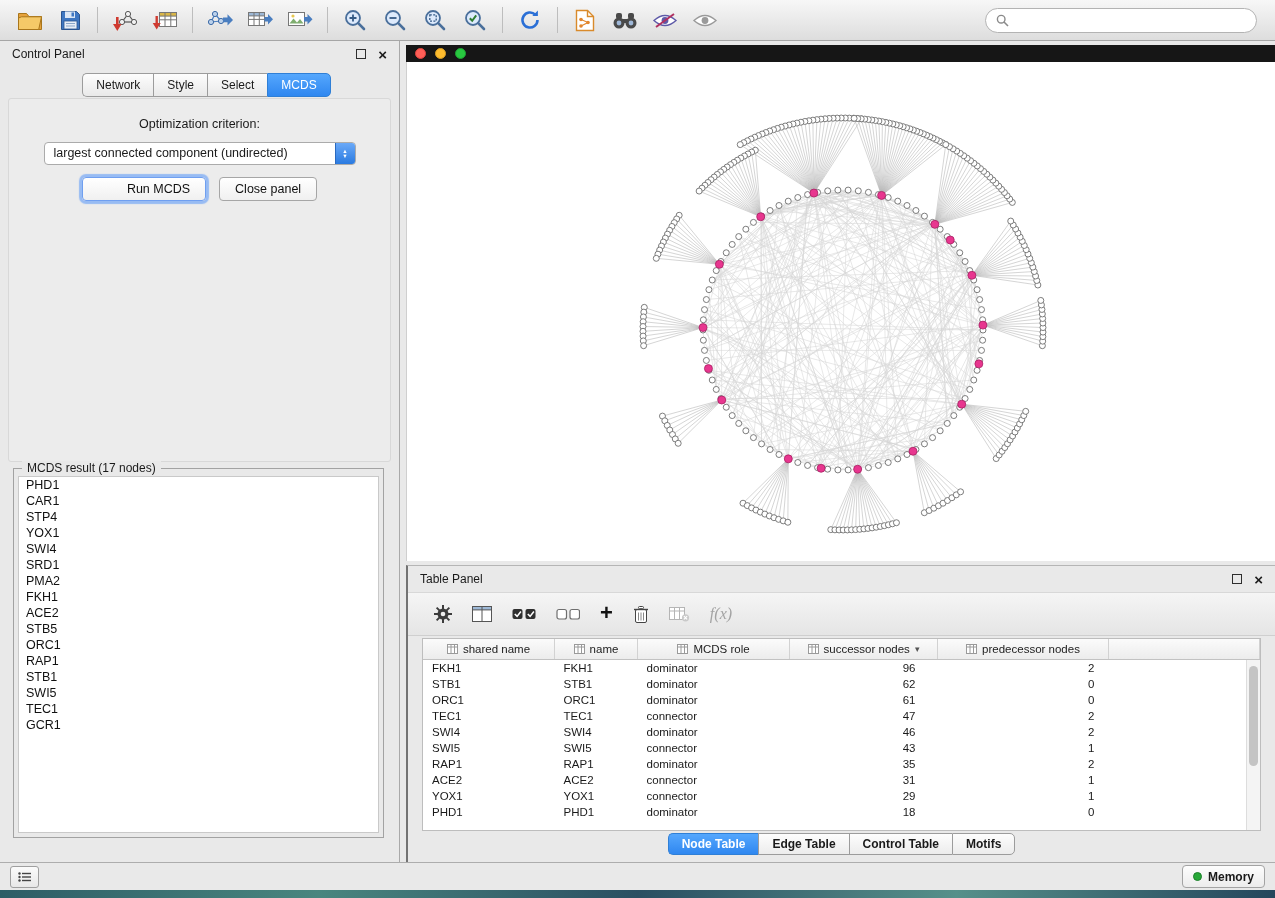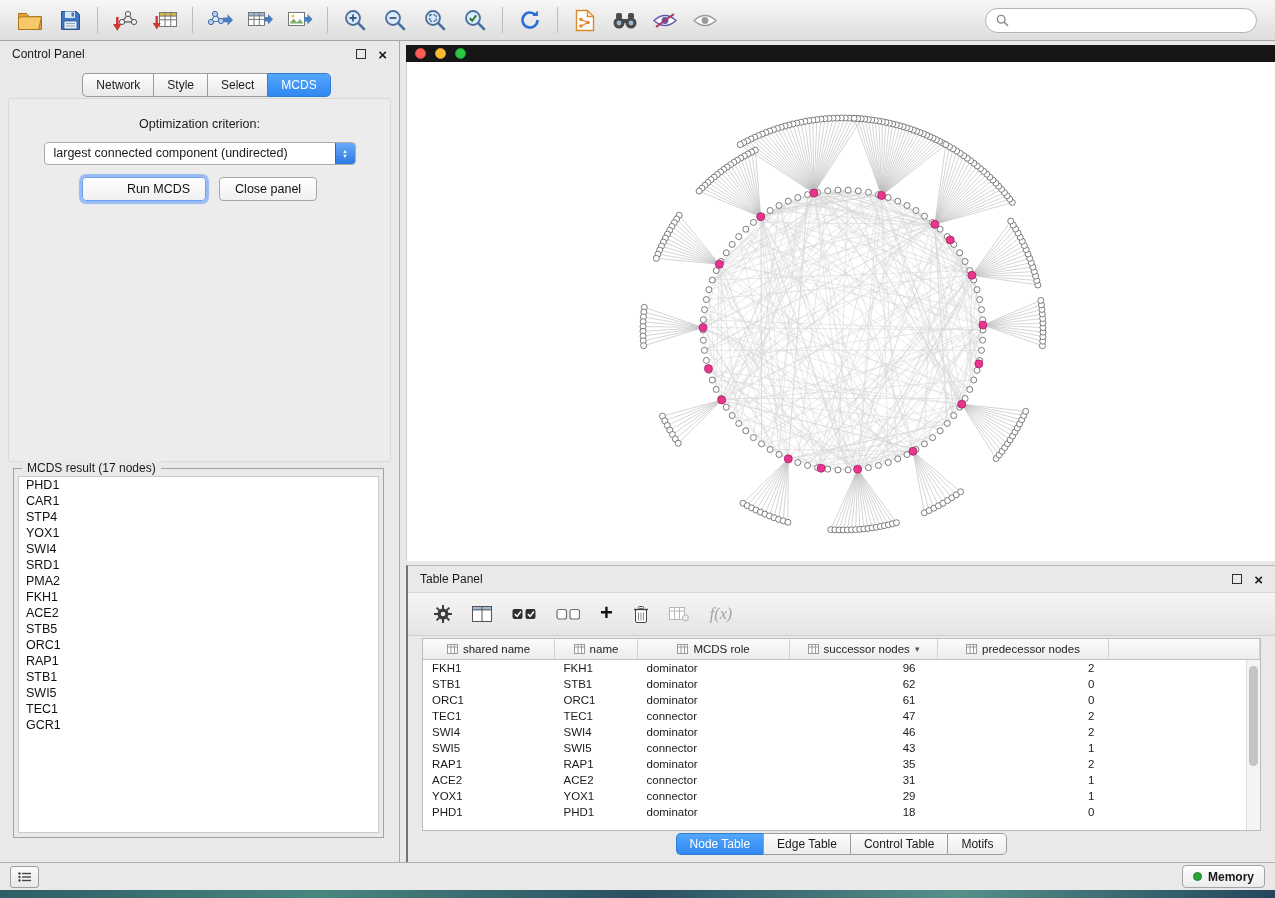--- a/index.html
+++ b/index.html
@@ -52,21 +52,21 @@
   .ntable th{height:20px;background:linear-gradient(#fbfbfb,#ececec);border-right:1px solid #d2d2d2;border-bottom:1px solid #c2c2c2;font-weight:normal;padding:0;}
   .thc{display:flex;align-items:center;justify-content:center;gap:5px;font-size:11.5px;color:#222;}
   .sortarr{font-size:9px;color:#555;}
   .ntable td{height:16px;padding:0;white-space:nowrap;overflow:hidden;}
   .ntable td.c0,.ntable td.c1,.ntable td.c2{padding-left:9px;}
   .ntable td.c3{text-align:right;padding-right:22px;}
   .ntable td.c4{text-align:right;padding-right:14px;}
   .w0{width:131px;} .w1{width:82px;} .w2{width:151px;} .w3{width:147px;} .w4{width:170px;}
   .vscroll{position:absolute;top:21px;right:0;bottom:0;width:13px;background:#f4f4f4;border-left:1px solid #ddd;}
   .vthumb{position:absolute;left:2px;right:2px;top:6px;height:100px;background:#c4c4c4;border-radius:5px;}
-  .tp-tabs{position:absolute;left:0;right:0;bottom:7px;display:flex;justify-content:center;}
+  .tp-tabs{position:absolute;left:0;right:0;bottom:7px;display:flex;justify-content:center;font-weight:bold;}
   .tp-tab{font-size:12px;padding:3px 13px;background:linear-gradient(#fdfdfd,#ececec);border:1px solid #9c9c9c;border-right:none;color:#1a1a1a;}
   .tp-tab:first-child{border-radius:5px 0 0 5px;}
   .tp-tab:last-child{border-right:1px solid #9c9c9c;border-radius:0 5px 5px 0;}
   .tp-tab.active{background:linear-gradient(#55a7fd,#2f87f0);color:#fff;border-color:#2f7fd6;}
   
   .statusbar{position:absolute;left:0;right:0;top:862px;height:28px;background:#e9e9e9;border-top:1px solid #adadad;display:flex;align-items:center;padding:0 10px;box-sizing:border-box;font-weight:bold;}
   .panel-toggle{width:27px;height:20px;border:1px solid #9f9f9f;border-radius:3px;background:linear-gradient(#fbfbfb,#e8e8e8);display:flex;align-items:center;justify-content:center;}
   .memory-btn{margin-left:auto;height:21px;border:1px solid #a3a3a3;border-radius:4px;background:linear-gradient(#fdfdfd,#ececec);display:flex;align-items:center;gap:6px;padding:0 10px;font-size:12px;}
   .mem-dot{width:9px;height:9px;border-radius:50%;background:#27a838;border:1px solid #1d7f2a;box-sizing:border-box;}
   .wallpaper{position:absolute;left:0;right:0;top:890px;height:8px;background:linear-gradient(90deg,#2d5d66,#49867f,#2a4f62,#56908a,#24465c);}

